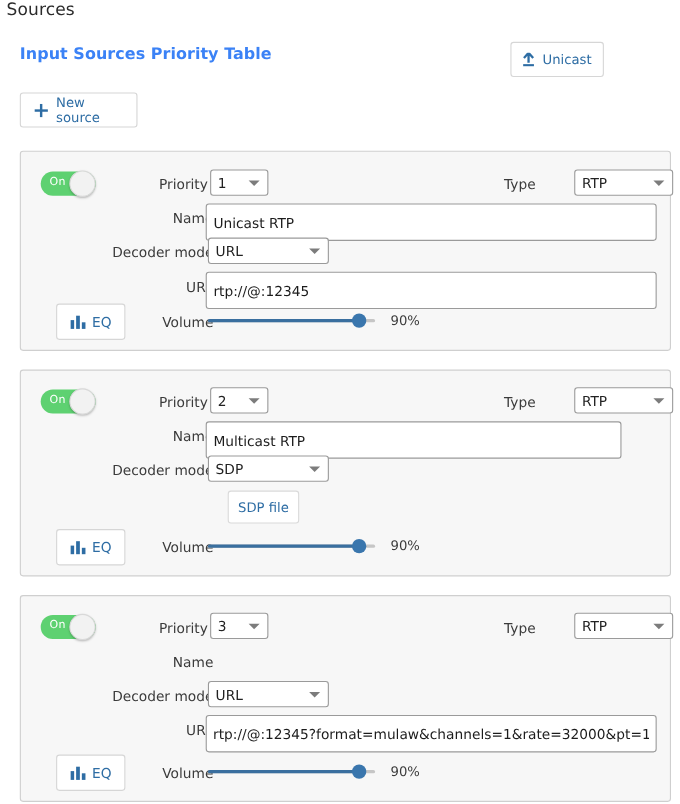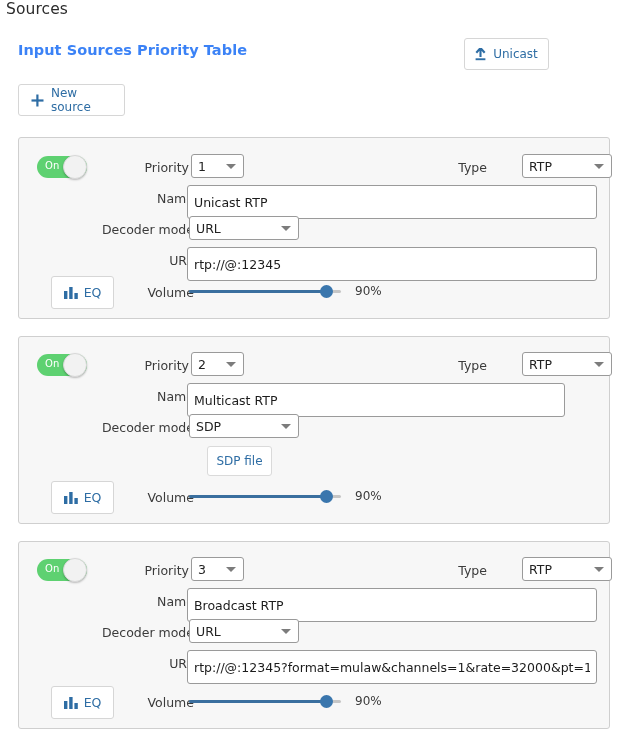--- a/index.html
+++ b/index.html
@@ -292,21 +292,20 @@
       <span class="caret"></span>
     </div>
 
     <div class="lbl" style="left:408px; top:21px; width:60px;">Type</div>
     <div class="sel" style="left:503px; top:15px; width:90px;">
       <span>RTP</span>
       <span class="caret"></span>
     </div>
 
     <div class="lbl" style="left:110px; top:52px; width:65px;">Name</div>
-    <input class="inp" style="left: 168px; top: 46px; width: 410px;" value="Broadcast RTP">
 
     <div class="lbl" style="left:70px; top:83px; width:105px;">Decoder mode</div>
     <div class="sel" style="left:170px; top:77px; width:110px;">
       <span>URL</span>
       <span class="caret"></span>
     </div>
 
     <div class="lbl" style="left:115px; top:114px; width:60px;">URL</div>
     <input class="inp" style="left: 168px; top: 108px; width: 410px;" value="rtp://@:12345?format=mulaw&amp;channels=1&amp;rate=32000&amp;pt=100">
 

